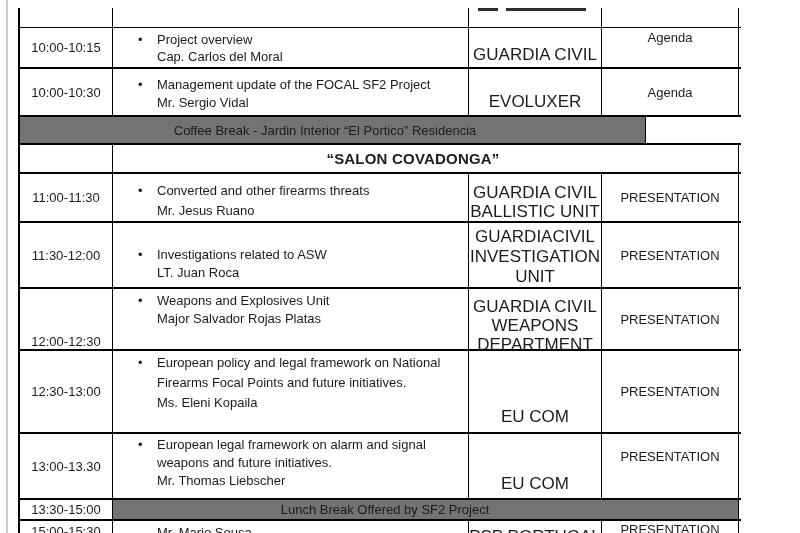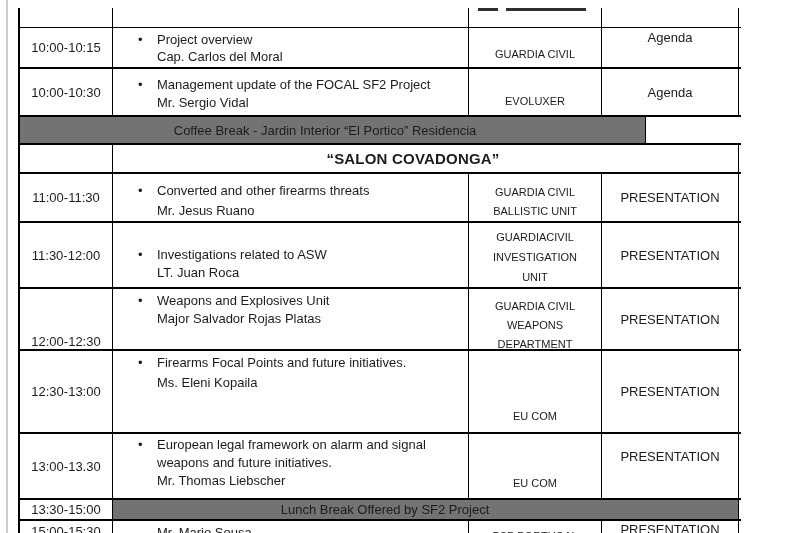--- a/index.html
+++ b/index.html
@@ -9,21 +9,21 @@
   .agenda{position:absolute;left:18px;top:8px;width:721px;border-left:2px solid #000;}
   .row{display:flex;box-sizing:border-box;border-bottom:2px solid #000;}
   .cell{box-sizing:border-box;display:flex;flex-direction:column;justify-content:center;min-width:0;
     font-size:13px;}
   .time{width:93px;border-right:1px solid #000;align-items:center;text-align:center;}
   .desc{width:356px;border-right:1px solid #000;justify-content:flex-start;
     padding-left:44px;padding-right:4px;}
   .dline{line-height:18px;white-space:nowrap;position:relative;}
   .bullet{position:absolute;left:-19px;top:0;font-size:13px;}
   .org{width:133px;border-right:1px solid #000;align-items:center;text-align:center;
-    line-height:19px;font-size:11px;white-space:nowrap;}
+    line-height:19px;font-size:17px;white-space:nowrap;}
   .cat{width:137px;border-right:1px solid #000;align-items:center;text-align:center;white-space:nowrap;}
   .merged{width:626px;border-right:1px solid #000;background:#737373;align-items:center;
     justify-content:center;text-align:center;white-space:nowrap;}
   .salon{width:626px;border-right:1px solid #000;background:#ffffff;align-items:center;
     justify-content:center;font-weight:bold;font-size:15px;letter-spacing:.2px;
     padding-right:25px;white-space:nowrap;}
 
   
   .r0{height:20px;border-bottom-width:1px;}
   .r1{height:41px;}  .r2{height:48px;}  .r3{height:28px;}  .r4{height:29px;}
@@ -193,20 +193,21 @@
       </div>
     </div>
 
     <div class="row r8">
       <div class="cell time">
         <span>12:30-13:00</span>
       </div>
       <div class="cell desc">
         <div class="dline">
           <span class="bullet">•</span>
+          <span>European policy and legal framework on National</span>
         </div>
         <div class="dline">Firearms Focal Points and future initiatives.</div>
         <div class="dline">Ms. Eleni Kopaila</div>
       </div>
       <div class="cell org">
         <div>EU COM</div>
       </div>
       <div class="cell cat">
         <span>PRESENTATION</span>
       </div>

